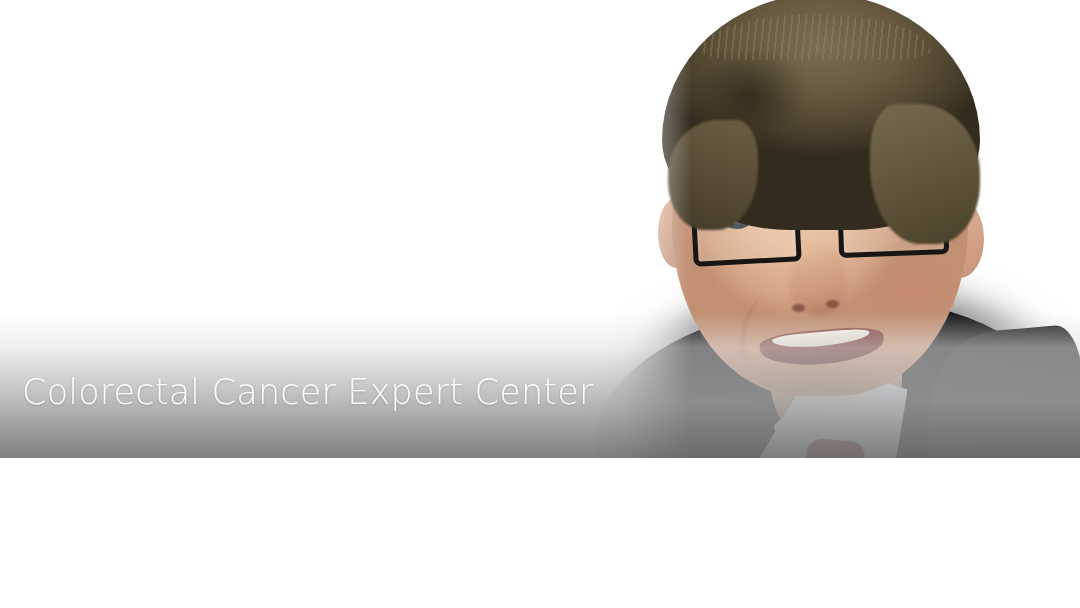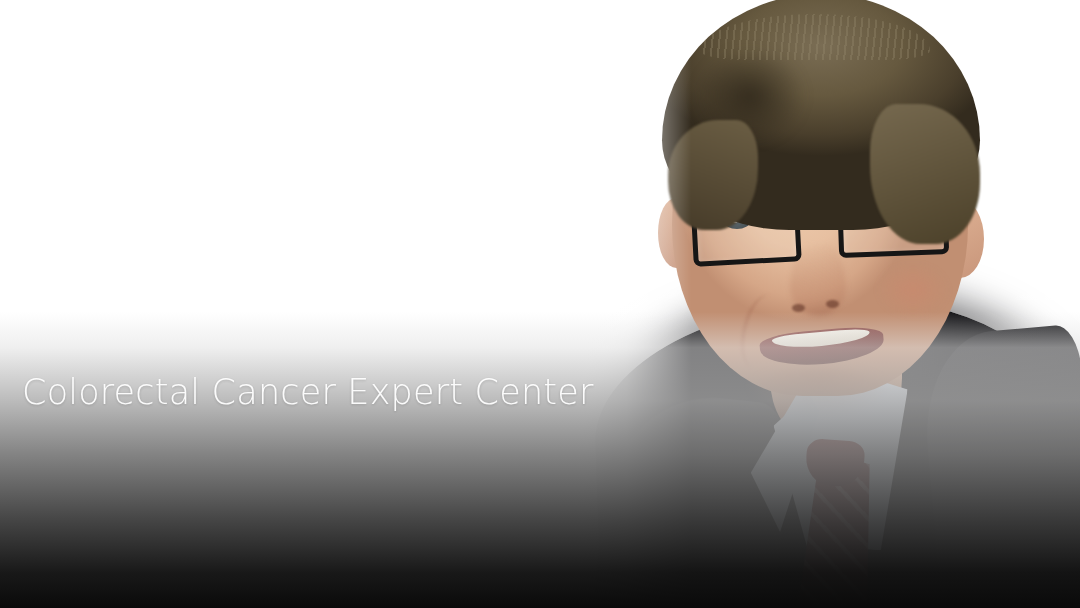--- a/index.html
+++ b/index.html
@@ -3,21 +3,21 @@
 <meta charset="utf-8">
 <style>
   html, body {
     margin: 0;
     padding: 0;
     background: #ffffff;
   }
   #stage {
     position: relative;
     width: 1080px;
-    height: 608px;
+    height: 458px;
     overflow: hidden;
     background: #ffffff;
     font-family: "DejaVu Sans", sans-serif;
   }
 
   
   .photo-layer {
     position: absolute;
     inset: 0;
     overflow: hidden;

